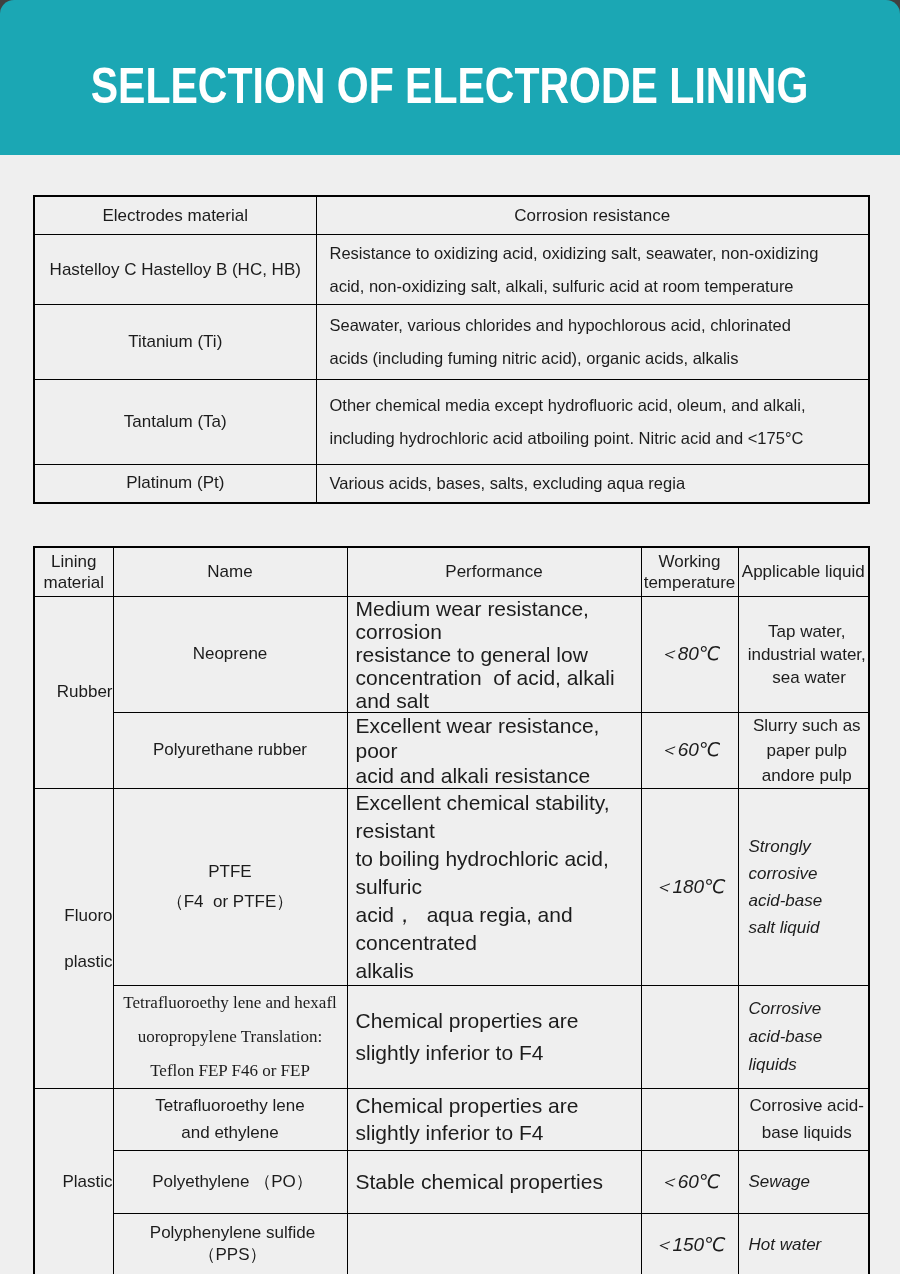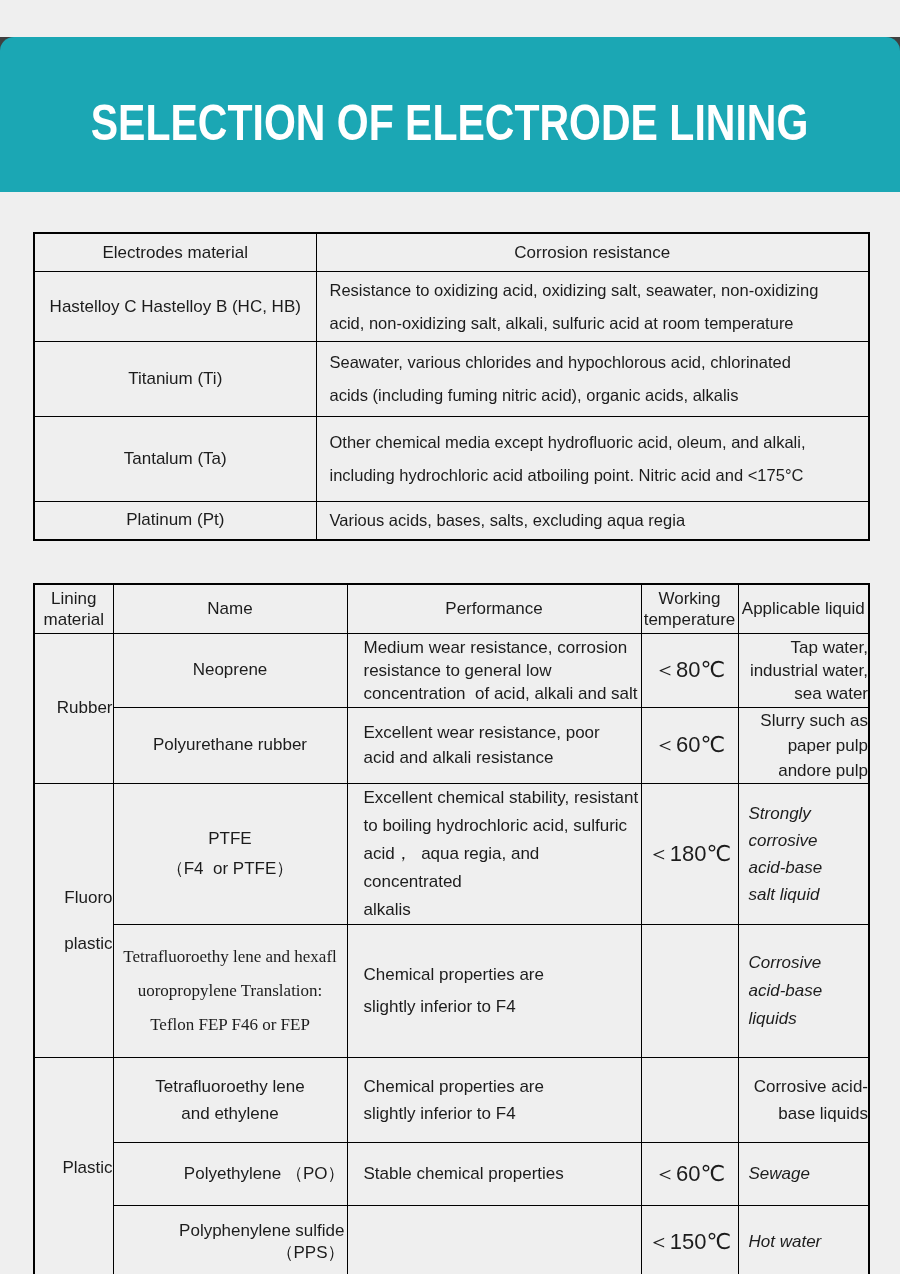--- a/index.html
+++ b/index.html
@@ -3,21 +3,21 @@
 <meta charset="utf-8">
 <style>
   html,body{margin:0;padding:0;}
   body{
     width:900px;height:1274px;
     background:#efefef;
     font-family:"Liberation Sans","DejaVu Sans",sans-serif;
     color:#1c1c1c;
     -webkit-font-smoothing:antialiased;
   }
-  .banner-wrap{background:#404040;margin-top:37px;}
+  .banner-wrap{background:#404040;}
   .banner{
     height:155px;width:900px;
     background:#1ba7b4;
     border-radius:14px 14px 0 0;
     display:flex;align-items:center;justify-content:center;
     overflow:hidden;
   }
   .banner-title{
     color:#ffffff;
     font-size:50px;
@@ -50,25 +50,25 @@
   .t1 .res{
     text-align:left;
     padding-left:13px;padding-right:2px;
     line-height:30px;
     font-size:16.5px;
   }
   .t1 .res-tight{line-height:33px;}
   
   .t2 th{height:48px;line-height:21px;}
   .t2 .group{text-align:right;}
-  .t2 .name{text-align:center;padding:15px 2px;}
-  .t2 .perf{text-align:left;padding-left:16px;padding-right:2px;font-size:17px;margin-top:11px;}
-  .t2 .temp{text-align:center;font-size:22px;}
+  .t2 .name{text-align:center;padding:0 2px;}
+  .t2 .perf{text-align:left;padding-left:8px;padding-right:2px;font-size:21px;margin-top:11px;}
+  .t2 .temp{text-align:center;font-size:19px;font-style:italic;}
   .t2 .liq{text-align:left;padding:0 10px;font-style:italic;}
-  .t2 .liq-left{text-align:right;padding-left:7px;}
+  .t2 .liq-left{text-align:center;padding-left:7px;}
   .lh23{line-height:23px;}
   .lh25{line-height:25px;}
   .lh27{line-height:27px;}
   .lh28{line-height:28px;}
   .lh30{line-height:30px;}
   .lh32{line-height:32px;}
   .lh34{line-height:34px;font-family:Liberation Serif, serif;}
   .fs16{font-size:16px;}
 </style>
 </head>

